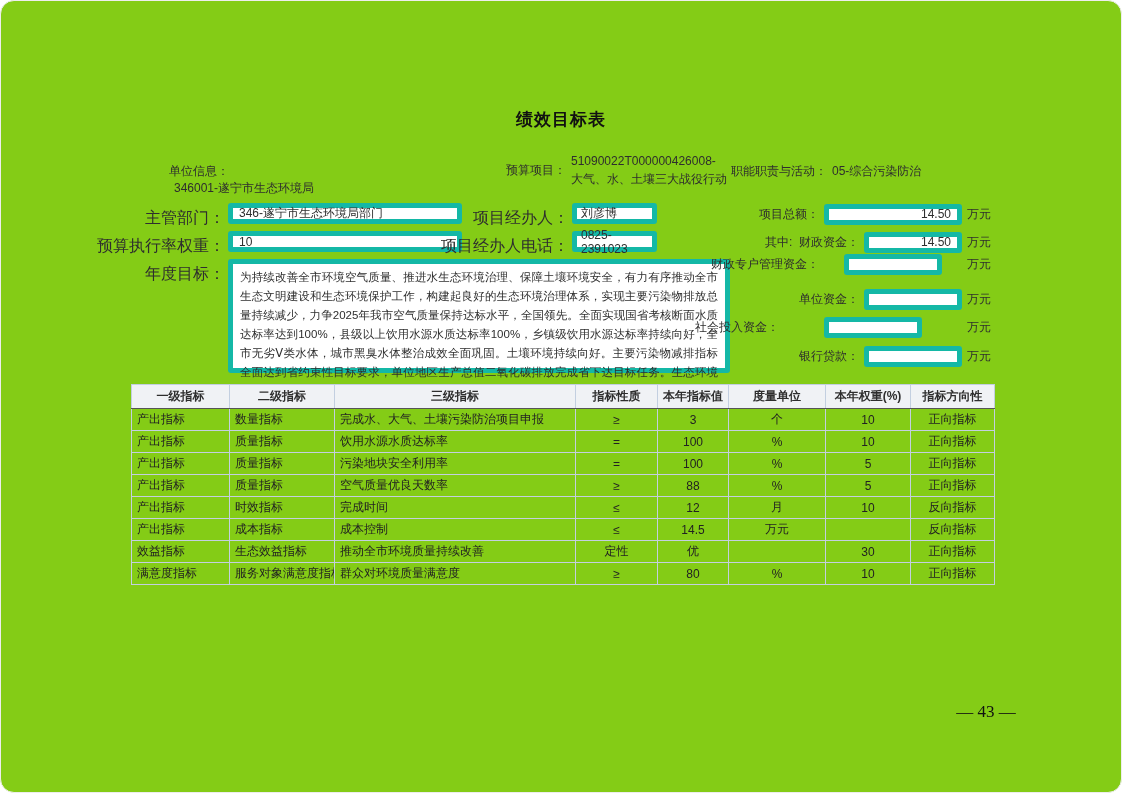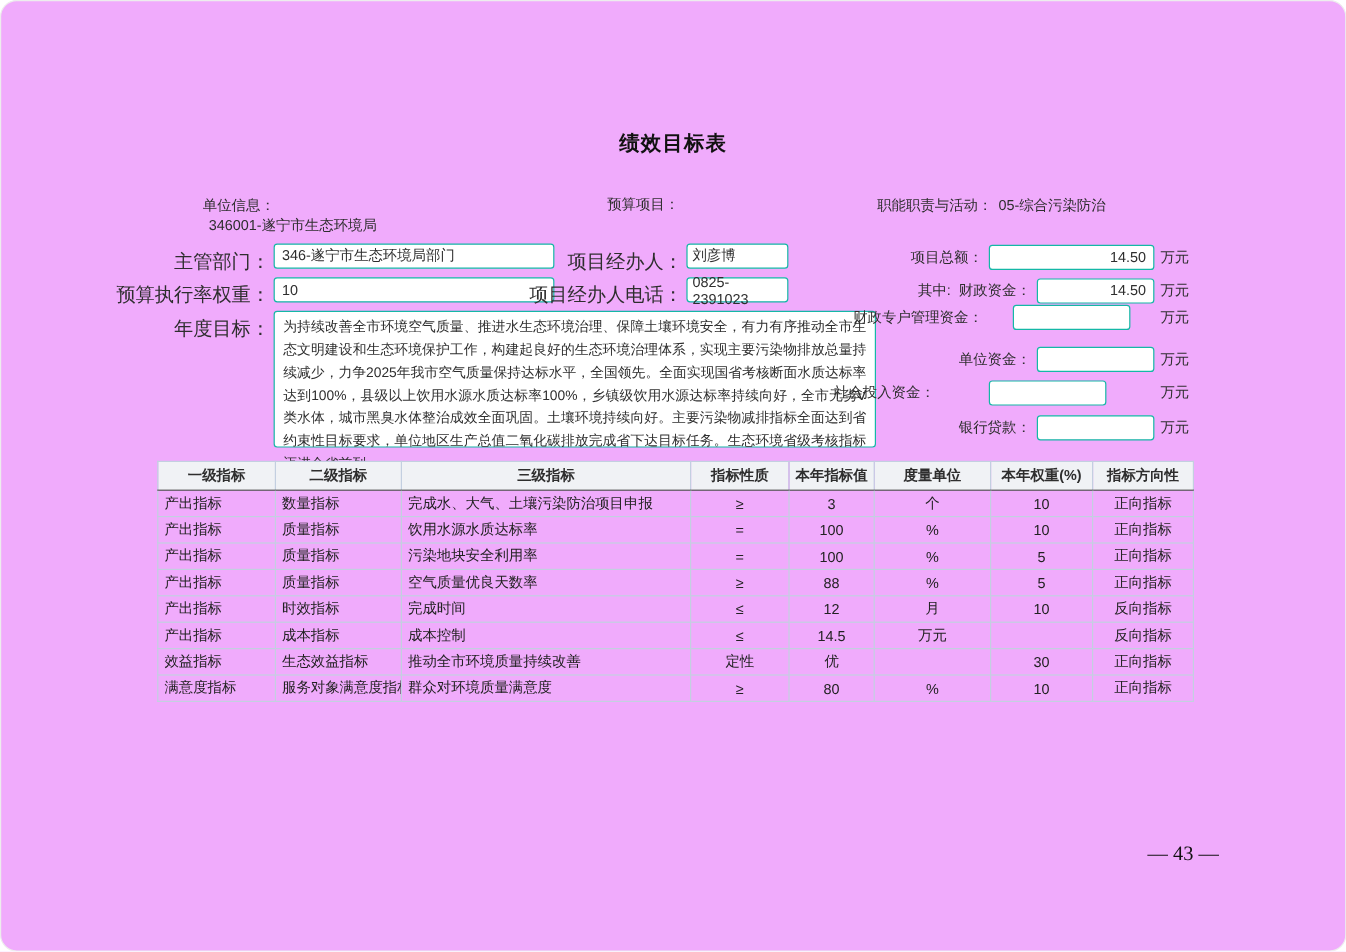--- a/index.html
+++ b/index.html
@@ -1,30 +1,30 @@
 <!DOCTYPE html>
 <html><head>
 <meta charset="utf-8">
 <style>
   html,body{margin:0;padding:0;background:#fff;}
   body{width:1122px;height:793px;position:relative;font-family:"Liberation Sans","DejaVu Sans",sans-serif;color:#2e2e2e;}
-  .page{position:absolute;inset:0;background:#f0abfc;border:1px solid #ededed;border-radius:14px;box-sizing:border-box;overflow:hidden;}
+  .page{position:absolute;inset:0;background:#84cc16;border:1px solid #ededed;border-radius:14px;box-sizing:border-box;overflow:hidden;}
 
   .doc-title{position:absolute;top:107px;left:0;width:100%;text-align:center;font-size:17px;font-weight:bold;color:#111;letter-spacing:1px;}
 
   .inline-pair{position:absolute;font-size:12px;display:flex;align-items:flex-start;}
   .inline-pair .lbl{white-space:nowrap;}
   .inline-pair .val{white-space:nowrap;margin-left:5px;}
 
   #budget-project{display:flex;align-items:center;}
   #budget-project .val2{margin-left:5px;line-height:18px;white-space:nowrap;}
 
   .form-label{position:absolute;font-size:16px;text-align:right;white-space:nowrap;}
 
-  .box{position:absolute;border:1px solid #14b8a6;border-radius:3px;background:#fff;font-size:12px;display:flex;align-items:center;box-sizing:border-box;}
+  .box{position:absolute;border:5px solid #14b8a6;border-radius:3px;background:#fff;font-size:12px;display:flex;align-items:center;box-sizing:border-box;}
   .box.pad{padding:0 6px;}
 
   #goal-box{padding:4px 7px;font-size:11.5px;line-height:19px;display:block;text-align:justify;color:#2e2e2e;}
 
   .fund-row{position:absolute;left:640px;width:350px;height:22px;display:flex;align-items:center;justify-content:flex-end;font-size:12px;}
   .fund-row .flbl{text-align:right;margin-right:5px;white-space:nowrap;}
   .fund-row .fbox{position:static;width:98px;height:21px;justify-content:flex-end;padding:0 6px;}
   .fund-row .fbox.wide{width:138px;}
   .fund-row .funit{margin-left:5px;white-space:nowrap;}
 
@@ -44,20 +44,24 @@
 
   <div class="doc-title">绩效目标表</div>
 
   <div class="inline-pair" style="left:168px;top:162px;flex-direction:column;">
     <span class="lbl">单位信息：</span>
     <span class="val">346001-遂宁市生态环境局</span>
   </div>
 
   <div class="inline-pair" id="budget-project" style="left:505px;top:150px;height:38px;">
     <span class="lbl">预算项目：</span>
+    <span class="val2">
+      <span style="display:block;">51090022T000000426008-</span>
+      <span style="display:block;">大气、水、土壤三大战役行动</span>
+    </span>
   </div>
 
   <div class="inline-pair" style="left:730px;top:162px;">
     <span class="lbl">职能职责与活动：</span>
     <span class="val">05-综合污染防治</span>
   </div>
 
   <div class="form-label" style="left:60px;width:164px;top:207px;">主管部门：</div>
   <div class="box pad" style="left:227px;top:202px;width:234px;height:21px;">346-遂宁市生态环境局部门</div>
 

